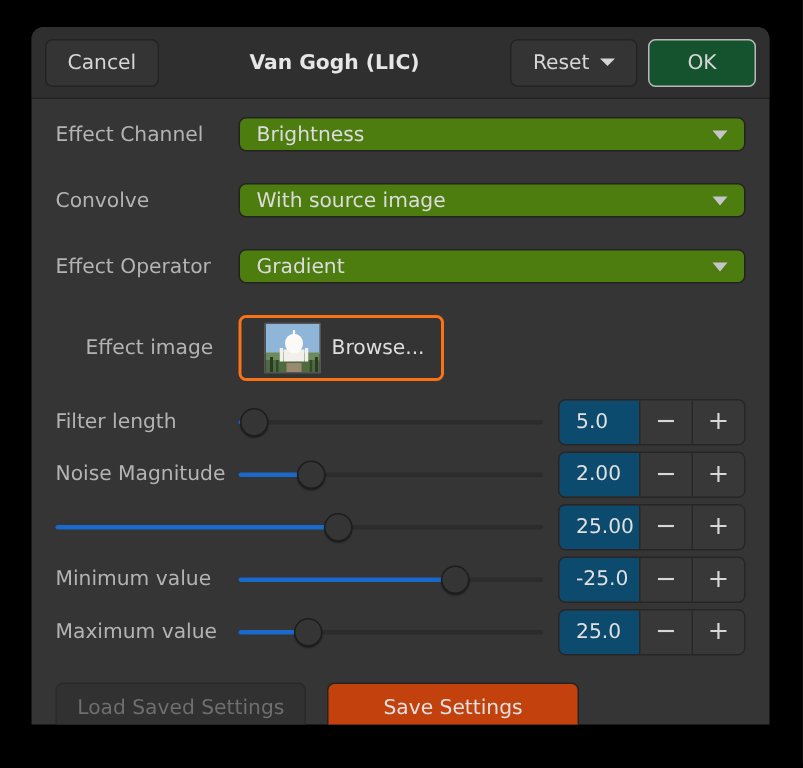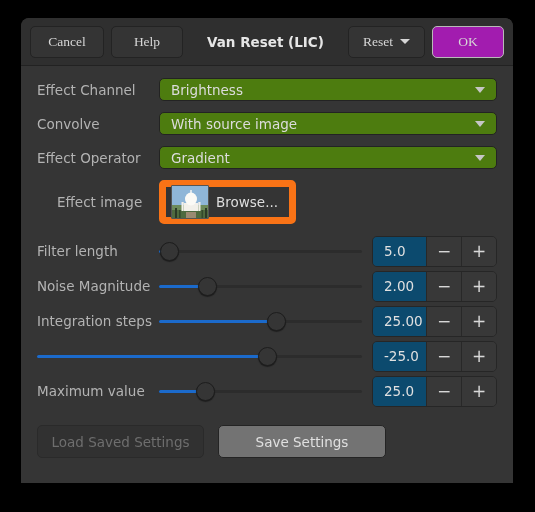--- a/index.html
+++ b/index.html
@@ -36,29 +36,28 @@
     border-radius: 5px;
     color: #d6d6d6;
     font-size: 13.5px;
     height: 32px;
     padding: 0 14px;
     display: flex;
     align-items: center;
     justify-content: center;
     cursor: pointer;
     white-space: nowrap;
-    font-family: Liberation Serif, serif;
   }
   #btn-cancel { min-width: 74px; }
   #btn-help   { min-width: 72px; }
   #btn-reset  { min-width: 76px; gap: 7px; }
   #btn-ok {
     min-width: 72px;
     border: 1px solid #b9b9b9;
-    background: #a21caf;
+    background: #14532d;
   }
   .dlg-title {
     flex: 1;
     text-align: center;
     color: #e6e6e6;
     font-size: 13.5px;
     font-weight: bold;
     padding: 0 4px;
     white-space: nowrap;
     overflow: hidden;
@@ -71,21 +70,21 @@
   }
 
   
   .body {
     padding: 12px 16px 0 16px;
   }
 
   .row {
     display: flex;
     align-items: center;
-    margin-bottom: 11px;
+    margin-bottom: 21px;
   }
   .lbl {
     color: #b3b3b3;
     font-size: 13.5px;
     width: 122px;
     flex: 0 0 122px;
     white-space: nowrap;
   }
 
   
@@ -113,26 +112,26 @@
     border-left: 5.5px solid transparent;
     border-right: 5.5px solid transparent;
     border-top: 6px solid #c6c6c6;
   }
 
   
   .row-image { margin-bottom: 12px; }
   .lbl-indent { padding-left: 20px; }
   .filebtn {
     background: #343434;
-    border: 7px solid #f97316;
+    border: 2px solid #f97316;
     border-radius: 5px;
     height: 44px;
     display: flex;
     align-items: center;
-    padding: 0 11px 0 5px;
+    padding: 0 11px 0 15px;
     gap: 7px;
     cursor: pointer;
   }
   .thumb {
     width: 38px; height: 34px;
     border: 1px solid #555;
     border-radius: 1px;
     overflow: hidden;
     flex: 0 0 auto;
   }
@@ -213,21 +212,21 @@
   
   .footer {
     display: flex;
     gap: 14px;
     padding: 14px 16px 0 16px;
   }
   .fbtn {
     height: 33px;
     border: 1px solid #242424;
     border-radius: 5px;
-    background: #737373;
+    background: #c2410c;
     color: #e0e0e0;
     font-size: 13.5px;
     display: flex;
     align-items: center;
     justify-content: center;
     padding: 0 18px;
     cursor: pointer;
     white-space: nowrap;
   }
   .fbtn.disabled {
@@ -241,24 +240,21 @@
 </style>
 </head>
 <body>
 
 <div id="dialog">
 
   <div class="header">
     <div class="hbtn" id="btn-cancel">
       <span>Cancel</span>
     </div>
-    <div class="hbtn" id="btn-help">
-      <span>Help</span>
-    </div>
-    <div class="dlg-title">Van Reset (LIC)</div>
+    <div class="dlg-title">Van Gogh (LIC)</div>
     <div class="hbtn" id="btn-reset">
       <span>Reset</span>
       <span class="caret"></span>
     </div>
     <div class="hbtn" id="btn-ok">
       <span>OK</span>
     </div>
   </div>
 
   <div class="body">
@@ -332,33 +328,33 @@
             <div class="fill" style="width:24%"></div>
             <div class="knob" style="left:24%"></div>
           </div>
           <div class="spin">
             <div class="entry">2.00</div>
             <div class="sbtn">−</div>
             <div class="sbtn">+</div>
           </div>
         </div>
         <div class="row row-slider">
-          <div class="lbl">Integration steps</div>
           <div class="slider">
             <div class="track"></div>
             <div class="fill" style="width:58%"></div>
             <div class="knob" style="left:58%"></div>
           </div>
           <div class="spin">
             <div class="entry">25.00</div>
             <div class="sbtn">−</div>
             <div class="sbtn">+</div>
           </div>
         </div>
         <div class="row row-slider">
+          <div class="lbl">Minimum value</div>
           <div class="slider">
             <div class="track"></div>
             <div class="fill" style="width:71%"></div>
             <div class="knob" style="left:71%"></div>
           </div>
           <div class="spin">
             <div class="entry">-25.0</div>
             <div class="sbtn">−</div>
             <div class="sbtn">+</div>
           </div>

